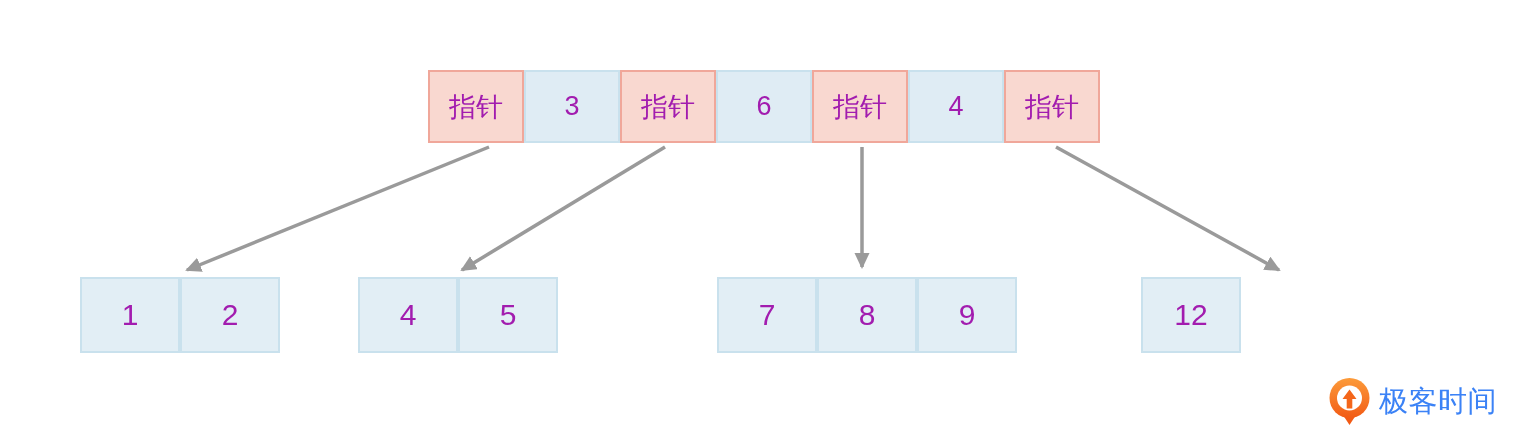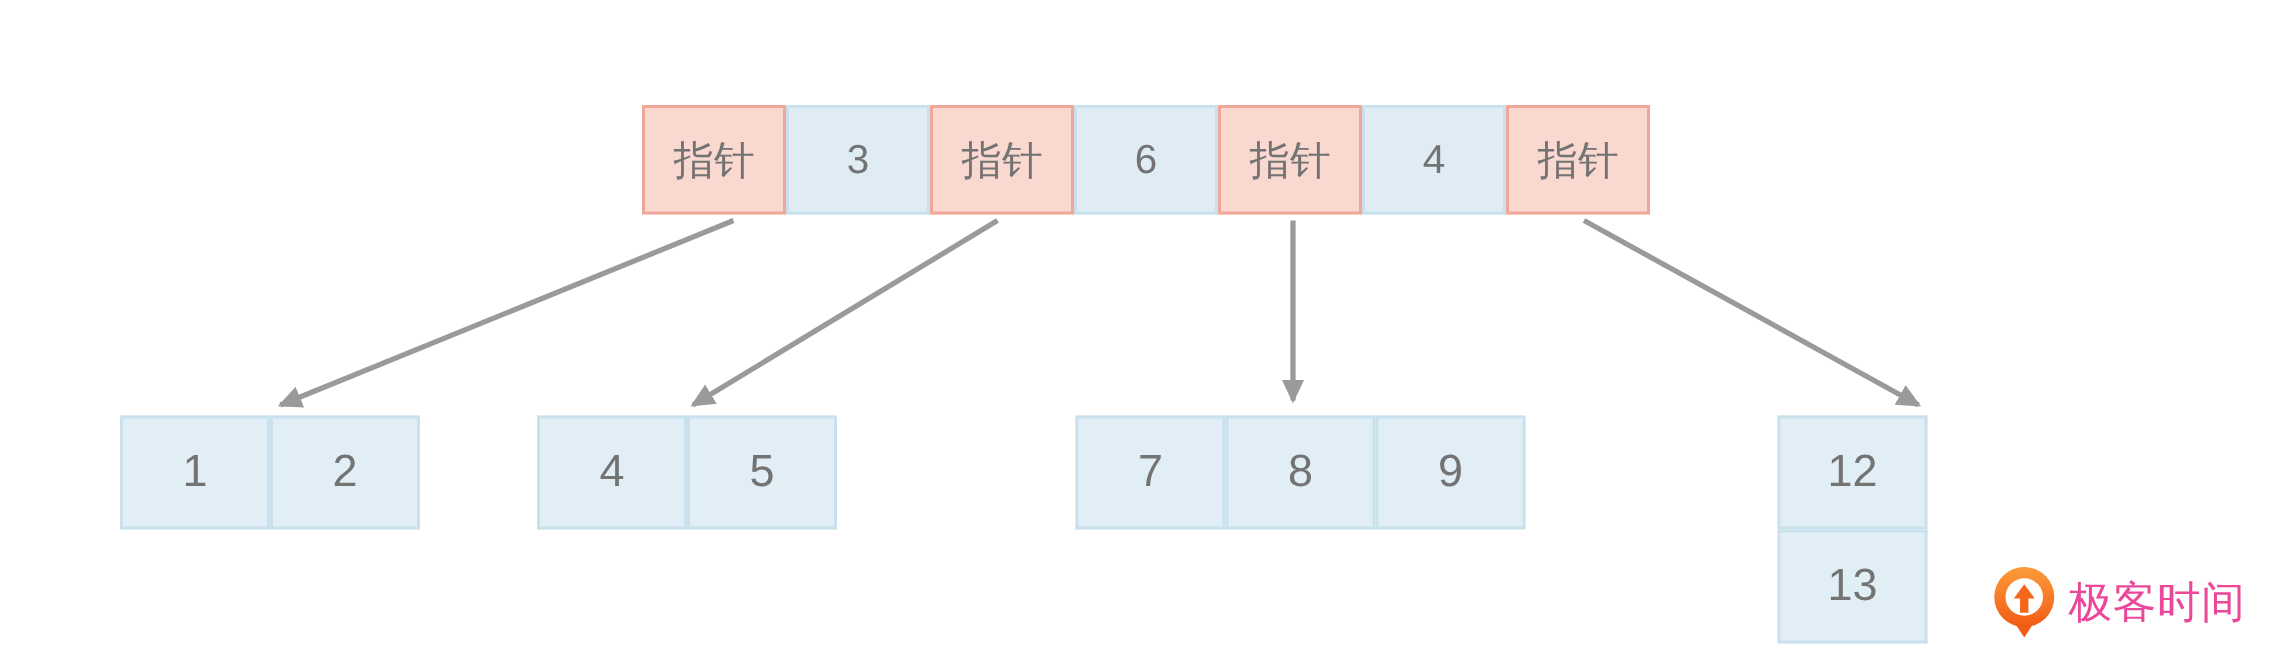--- a/index.html
+++ b/index.html
@@ -23,21 +23,21 @@
   }
   .node {
     position: absolute;
     display: flex;
   }
   .cell {
     box-sizing: border-box;
     display: flex;
     align-items: center;
     justify-content: center;
-    color: #737373;
+    color: #a21caf;
   }
   .root-node .cell {
     width: 96px;
     height: 73px;
     font-size: 27px;
   }
   .cell.pointer {
     background: #f9d8d0;
     border: 2px solid #f0a79a;
   }
@@ -49,33 +49,33 @@
     width: 100px;
     height: 76px;
     font-size: 30px;
     background: #e2eef5;
     border: 2px solid #c9e1ed;
   }
   .root-node { left: 428px; top: 70px; }
   .leaf-node.leaf-1 { left: 80px;   top: 277px; }
   .leaf-node.leaf-2 { left: 358px;  top: 277px; }
   .leaf-node.leaf-3 { left: 717px;  top: 277px; }
-  .leaf-node.leaf-4 { left: 1185px; top: 277px; flex-direction: column; }
+  .leaf-node.leaf-4 { left: 1141px; top: 277px; }
   .logo {
     position: absolute;
     left: 1327px;
     top: 377px;
     display: flex;
     align-items: center;
     gap: 7px;
   }
   .logo-text {
     font-size: 29px;
     font-weight: 500;
-    color: #ec4899;
+    color: #3b82f6;
     letter-spacing: 0.5px;
     white-space: nowrap;
   }
 </style>
 </head>
 <body>
 
 <div class="stage">
 
   <svg class="arrows-layer" width="1513" height="439" viewBox="0 0 1513 439" xmlns="http://www.w3.org/2000/svg">
@@ -111,21 +111,20 @@
   </div>
 
   <div class="node leaf-node leaf-3">
     <div class="cell">7</div>
     <div class="cell">8</div>
     <div class="cell">9</div>
   </div>
 
   <div class="node leaf-node leaf-4">
     <div class="cell">12</div>
-    <div class="cell">13</div>
   </div>
 
   <div class="logo">
     <svg width="45" height="49" viewBox="0 0 45 49" xmlns="http://www.w3.org/2000/svg">
       <defs>
         <linearGradient id="lg" x1="0" y1="0" x2="0" y2="1">
           <stop offset="0" stop-color="#fc9b3a"></stop>
           <stop offset="1" stop-color="#f25b15"></stop>
         </linearGradient>
       </defs>

